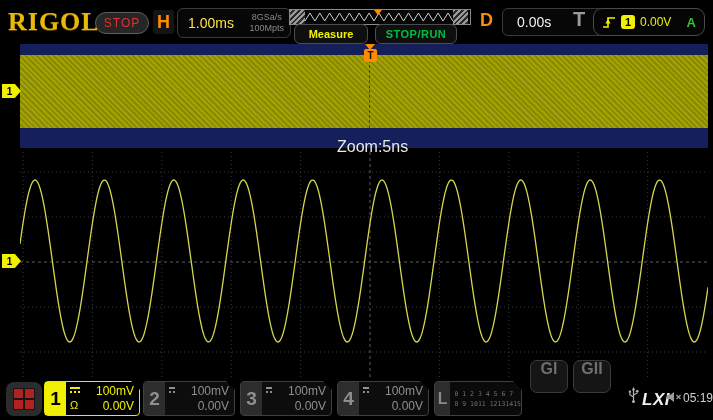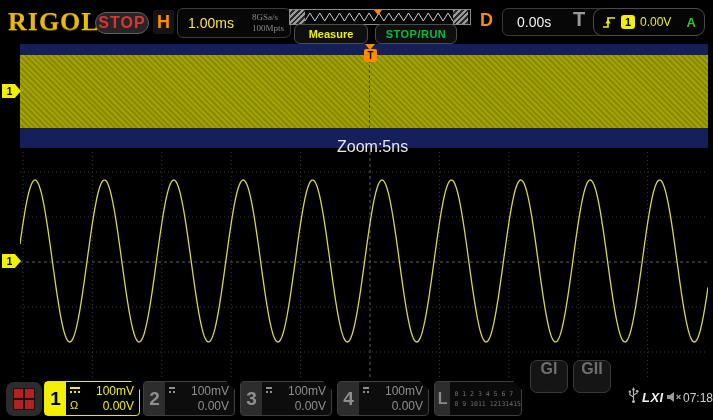--- a/index.html
+++ b/index.html
@@ -5,28 +5,28 @@
 <style>
   html,body{margin:0;padding:0;background:#000;}
   .screen{position:relative;width:713px;height:420px;background:#000;overflow:hidden;
           font-family:"Liberation Sans",sans-serif;-webkit-font-smoothing:antialiased;}
   .abs{position:absolute;}
 
   
   .logo{left:8px;top:7px;font-family:"Liberation Serif",serif;font-weight:bold;
         font-size:26px;color:#e8b80a;letter-spacing:1px;text-shadow:0 1px 0 #5a4300;}
   .stop-badge{left:95px;top:12px;width:52px;height:20px;background:#262626;border:1px solid #5f5f5f;
-        border-radius:11px;color:#e03232;font-size:16px;font-weight:bold;letter-spacing:1px;
+        border-radius:11px;color:#e03232;font-size:12px;font-weight:normal;letter-spacing:1px;
         display:flex;align-items:center;justify-content:center;}
   .h-chip{left:153px;top:10px;width:21px;height:24px;background:#141414;border-radius:3px;
         color:#ff8c00;font-size:18px;font-weight:bold;display:flex;align-items:center;justify-content:center;}
   .tb-box{left:177px;top:8px;width:112px;height:28px;background:#070707;border:1px solid #3a3a3a;
         border-radius:6px;display:flex;align-items:center;}
   .tb-val{color:#fde047;font-size:14px;padding-left:10px;}
-  .tb-rates{margin-left:auto;padding-right:6px;text-align:left;color:#8a8a8a;font-size:9px;line-height:1.2;font-family:Liberation Serif, serif;}
+  .tb-rates{margin-left:auto;padding-right:6px;text-align:center;color:#8a8a8a;font-size:9px;line-height:1.2;}
   .posbar{left:289px;top:9px;width:180px;height:14px;background:#060606;border:1px solid #8a8a8a;
         display:flex;overflow:hidden;}
   .hatch{width:15px;height:100%;background:repeating-linear-gradient(135deg,#9a9a9a 0 2px,#2b2b2b 2px 4px);}
   .pos-marker{left:374px;top:10px;width:0;height:0;border-left:4px solid transparent;
         border-right:4px solid transparent;border-top:5px solid #ff8c00;}
   .btn{height:18px;background:#0f0f0f;border:1px solid #4d4d4d;border-radius:6px;
         display:flex;align-items:center;justify-content:center;font-size:11px;font-weight:bold;}
   .measure{left:294px;top:24px;width:72px;color:#f2f200;}
   .stoprun{left:375px;top:24px;width:80px;color:#00c040;letter-spacing:.5px;}
   .d-chip{left:480px;top:10px;color:#ff8c00;font-size:18px;font-weight:bold;}
@@ -81,21 +81,21 @@
   .logicbox{left:434px;top:381px;width:88px;height:35px;border:1px solid #3f3f3f;border-radius:4px;
         box-sizing:border-box;display:flex;background:#0a0a0a;
         clip-path:polygon(0 0,calc(100% - 9px) 0,100% 9px,100% 100%,0 100%);}
   .logicbox .ltab{width:18px;background:#2d2d2d;color:#8a8a8a;font-size:16px;font-weight:bold;
         display:flex;align-items:center;justify-content:center;}
   .logicbox .digits{display:flex;flex-direction:column;justify-content:center;gap:2px;
         padding-left:4px;color:#6f6f6f;font-family:"DejaVu Sans Mono",monospace;font-size:6.5px;white-space:nowrap;}
   .genbtn{top:360px;width:38px;height:33px;background:#151515;border:1px solid #3a3a3a;border-radius:7px;
         color:#6e6e6e;font-size:16px;font-weight:bold;display:flex;flex-direction:column;
         align-items:center;justify-content:center;line-height:1;gap:14px;box-sizing:border-box;}
-  .lxi{left:642px;top:390px;color:#efefef;font-size:13px;font-weight:bold;font-style:italic;letter-spacing:.5px;}
+  .lxi{left:642px;top:390px;color:#efefef;font-size:17px;font-weight:bold;font-style:italic;letter-spacing:.5px;}
   .time{left:683px;top:391px;color:#cfcfcf;font-size:12px;}
 </style>
 </head>
 <body>
 
 <div class="screen">
 
   <div class="abs logo">RIGOL</div>
   <div class="abs stop-badge">STOP</div>
 
@@ -263,14 +263,14 @@
     <circle cx="9.2" cy="4.2" r="1.3" fill="#b5b5b5"></circle>
   </svg>
 
   <div class="abs lxi">LXI</div>
 
   <svg class="abs" style="left:666px;top:391px;" width="16" height="12" viewBox="0 0 16 12">
     <polygon points="1,4 4,4 8,1 8,11 4,8 1,8" fill="#9a9a9a"></polygon>
     <path d="M10.5 4 L14.5 8 M14.5 4 L10.5 8" stroke="#9a9a9a" stroke-width="1.3"></path>
   </svg>
 
-  <div class="abs time">07:18</div>
+  <div class="abs time">05:19</div>
 </div>
 
 </body></html>

